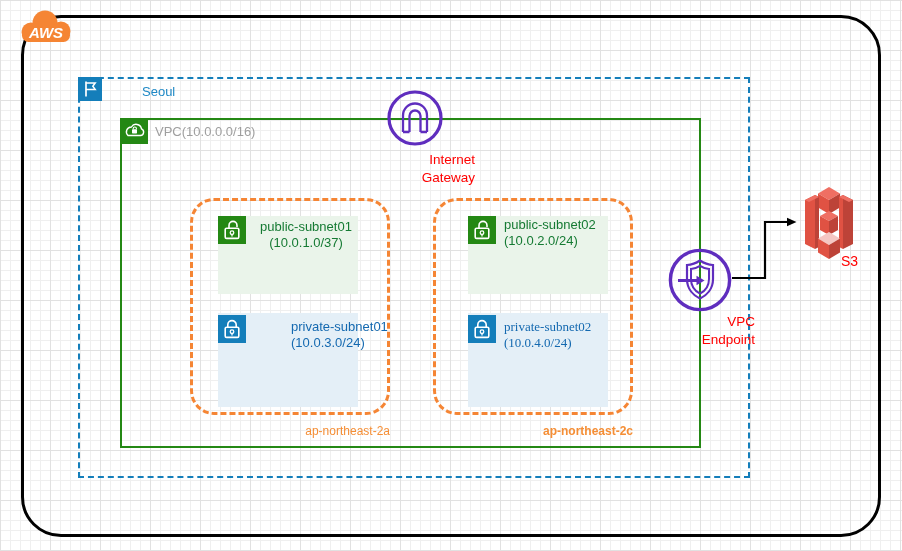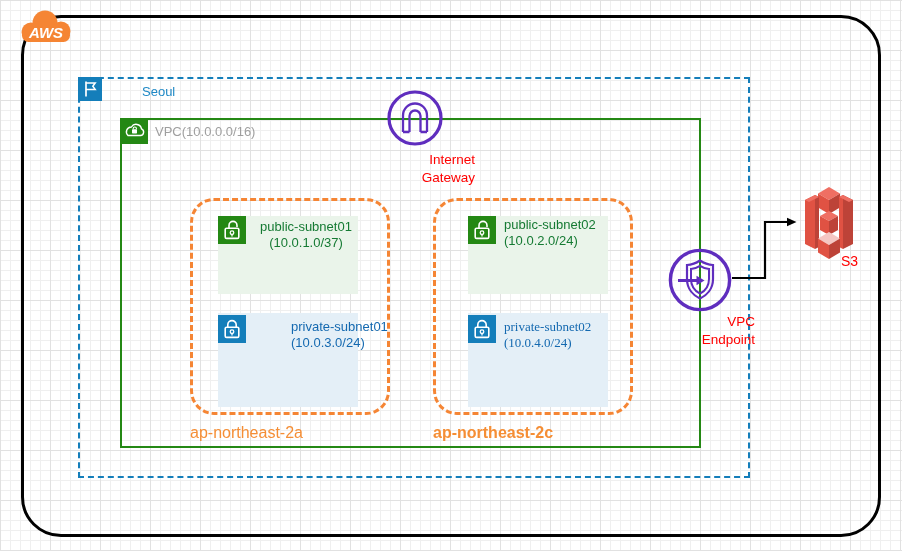--- a/index.html
+++ b/index.html
@@ -17,21 +17,21 @@
   .abs{position:absolute;box-sizing:border-box;}
   .outer-border{left:21px;top:15px;width:860px;height:522px;border:3px solid #000;border-radius:40px;}
   .region-box{left:78px;top:77px;width:672px;height:401px;border:2px dashed #147EBA;}
   .region-icon{left:78px;top:77px;width:24px;height:24px;background:#147EBA;}
   .region-label{left:110px;top:84px;font-size:13px;color:#1E88C5;margin-left:32px;}
   .vpc-box{left:120px;top:118px;width:581px;height:330px;border:2px solid #248814;}
   .vpc-icon{left:120px;top:118px;width:28px;height:26px;background:#248814;}
   .vpc-label{left:155px;top:124px;font-size:13px;color:#9E9E9E;}
   .az-box{top:198px;width:200px;height:217px;border:3px dashed #F58534;border-radius:24px;}
   .az1{left:190px;} .az2{left:433px;font-weight:bold;}
-  .az-label{top:424px;width:200px;text-align:left;font-size:16px;color:#F58E35;}
+  .az-label{top:424px;width:200px;text-align:right;font-size:12px;color:#F58E35;}
   .subnet-rect{width:140px;height:78px;}
   .subnet-rect.public{background:#EAF4EA;height:78px;top:216px;}
   .subnet-rect.private{background:#E4EFF7;height:94px;top:313px;}
   .sn-col1{left:218px;} .sn-col2{left:468px;}
   .subnet-icon{width:28px;height:28px;}
   .subnet-icon.public{background:#248814;}
   .subnet-icon.private{background:#147EBA;}
   .subnet-text{font-size:13px;line-height:16px;width:104px;}
   .subnet-text.public{color:#157A33;}
   .subnet-text.private{color:#1469B0;}

